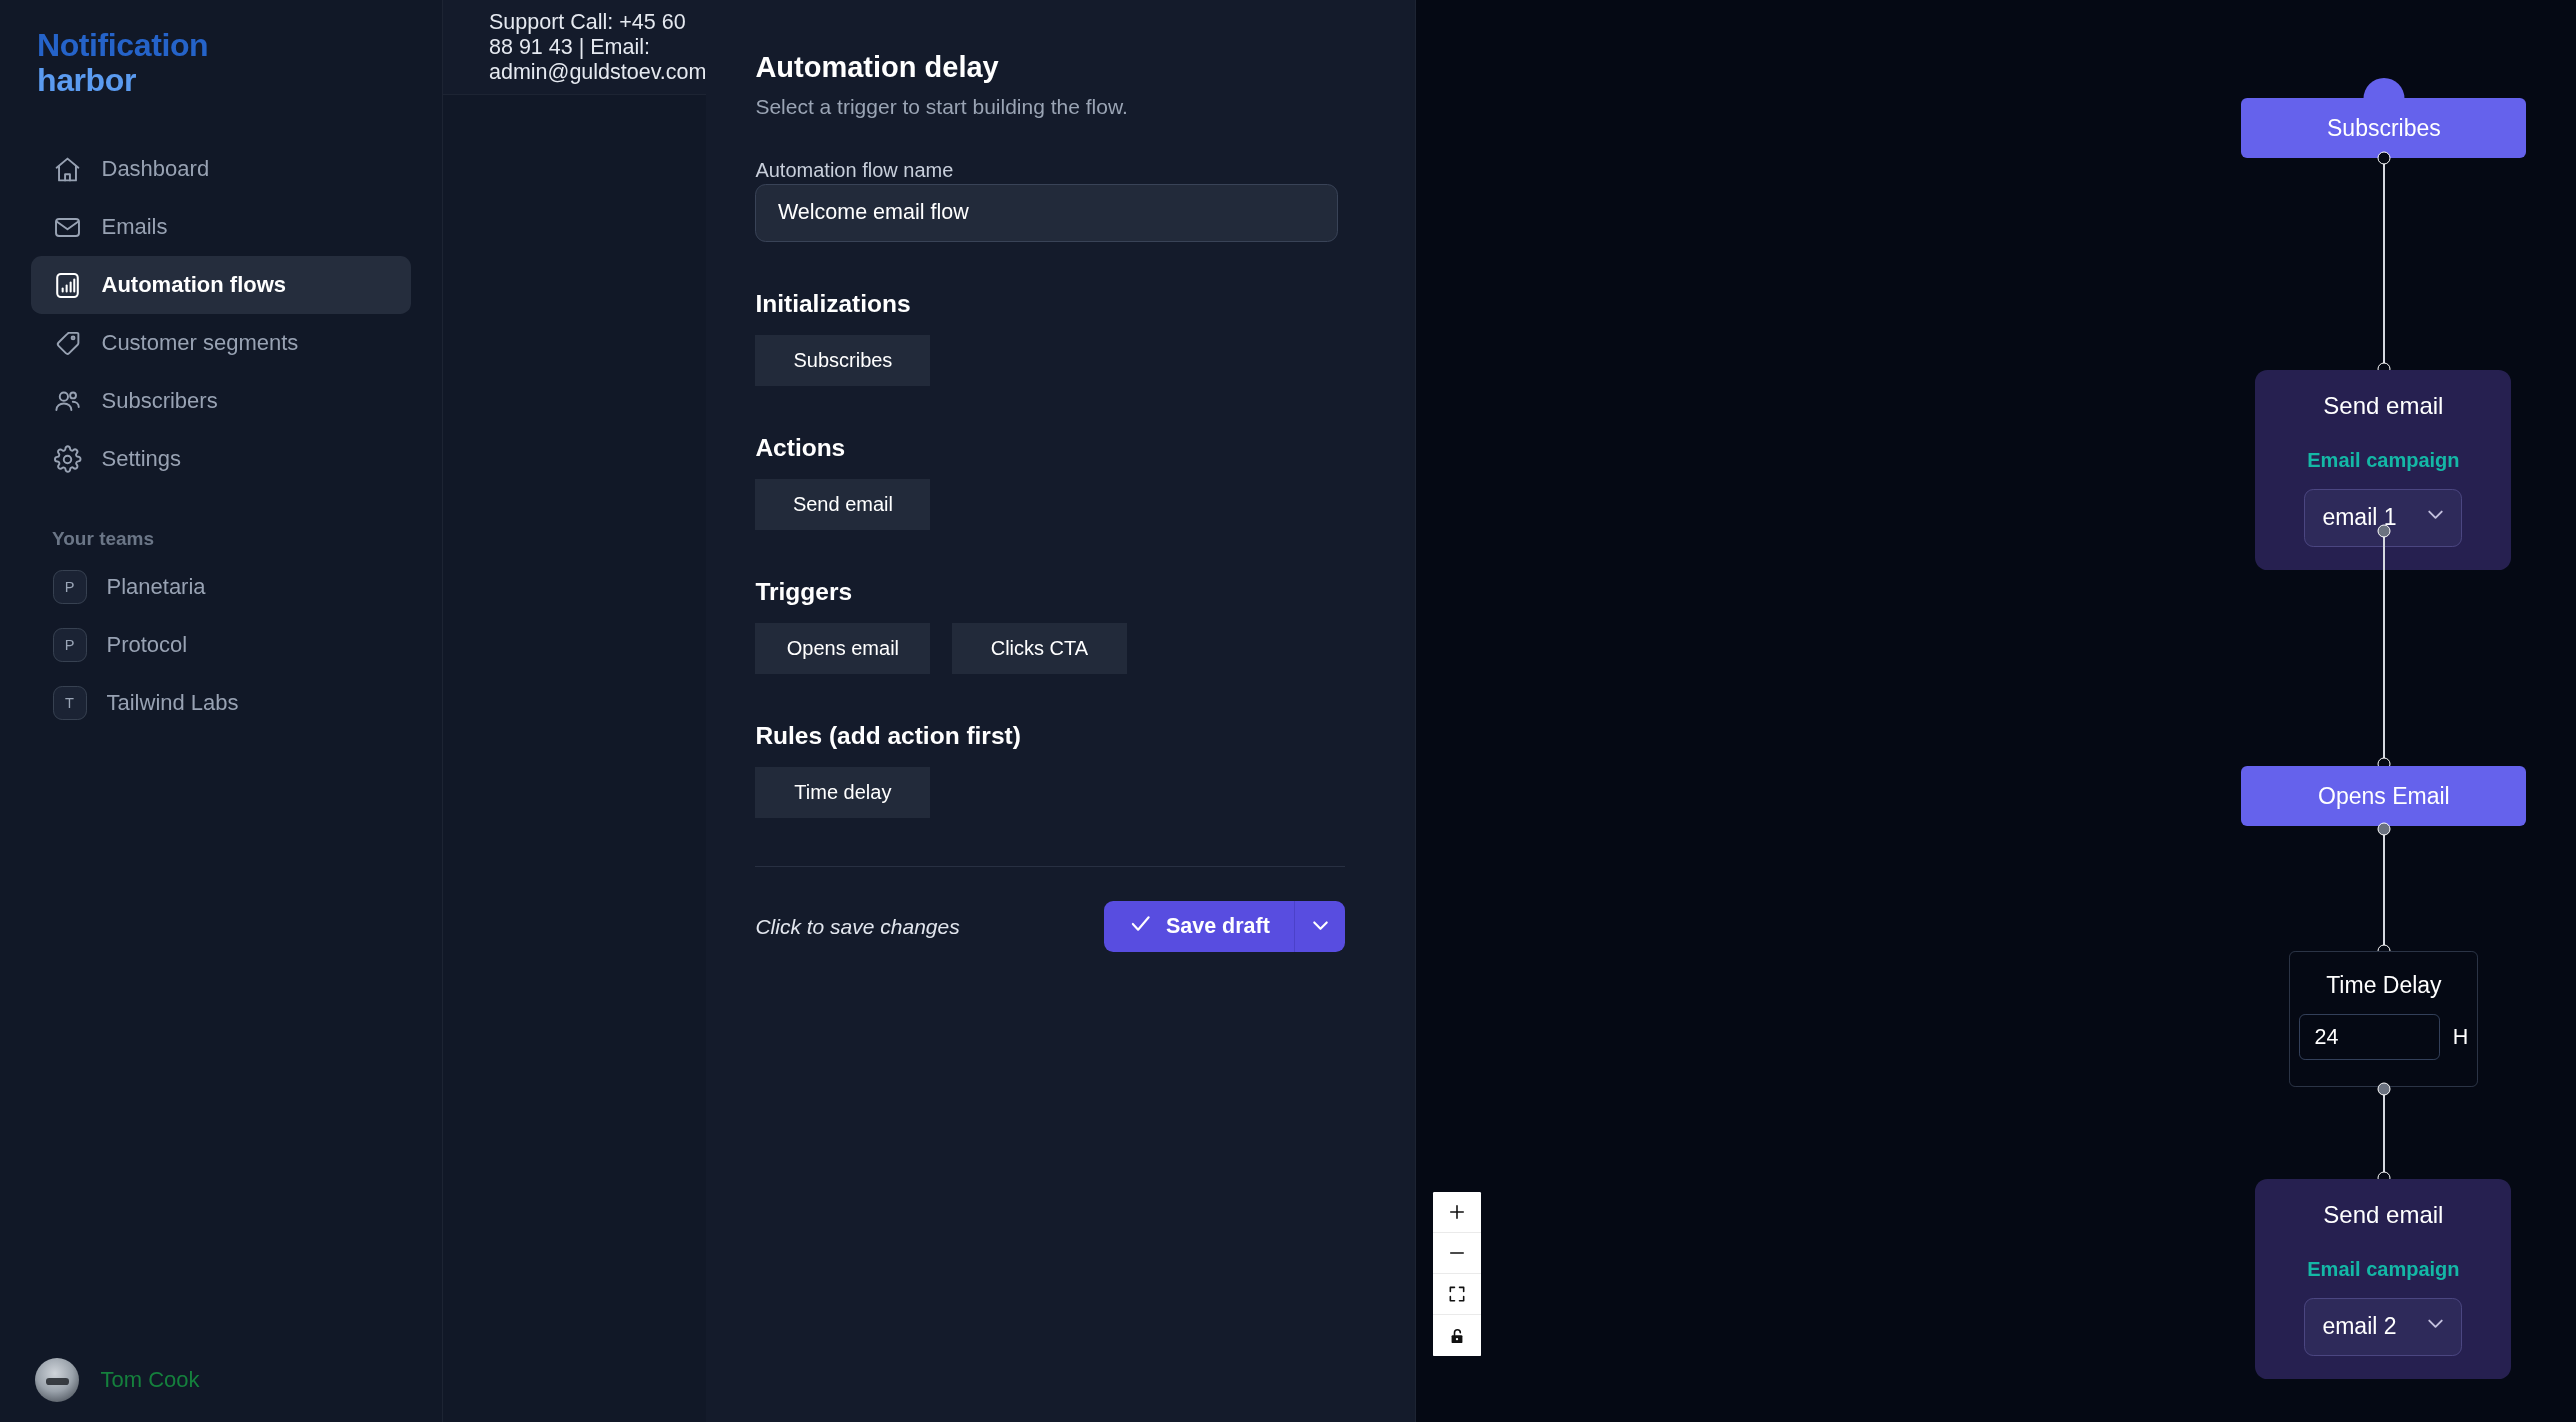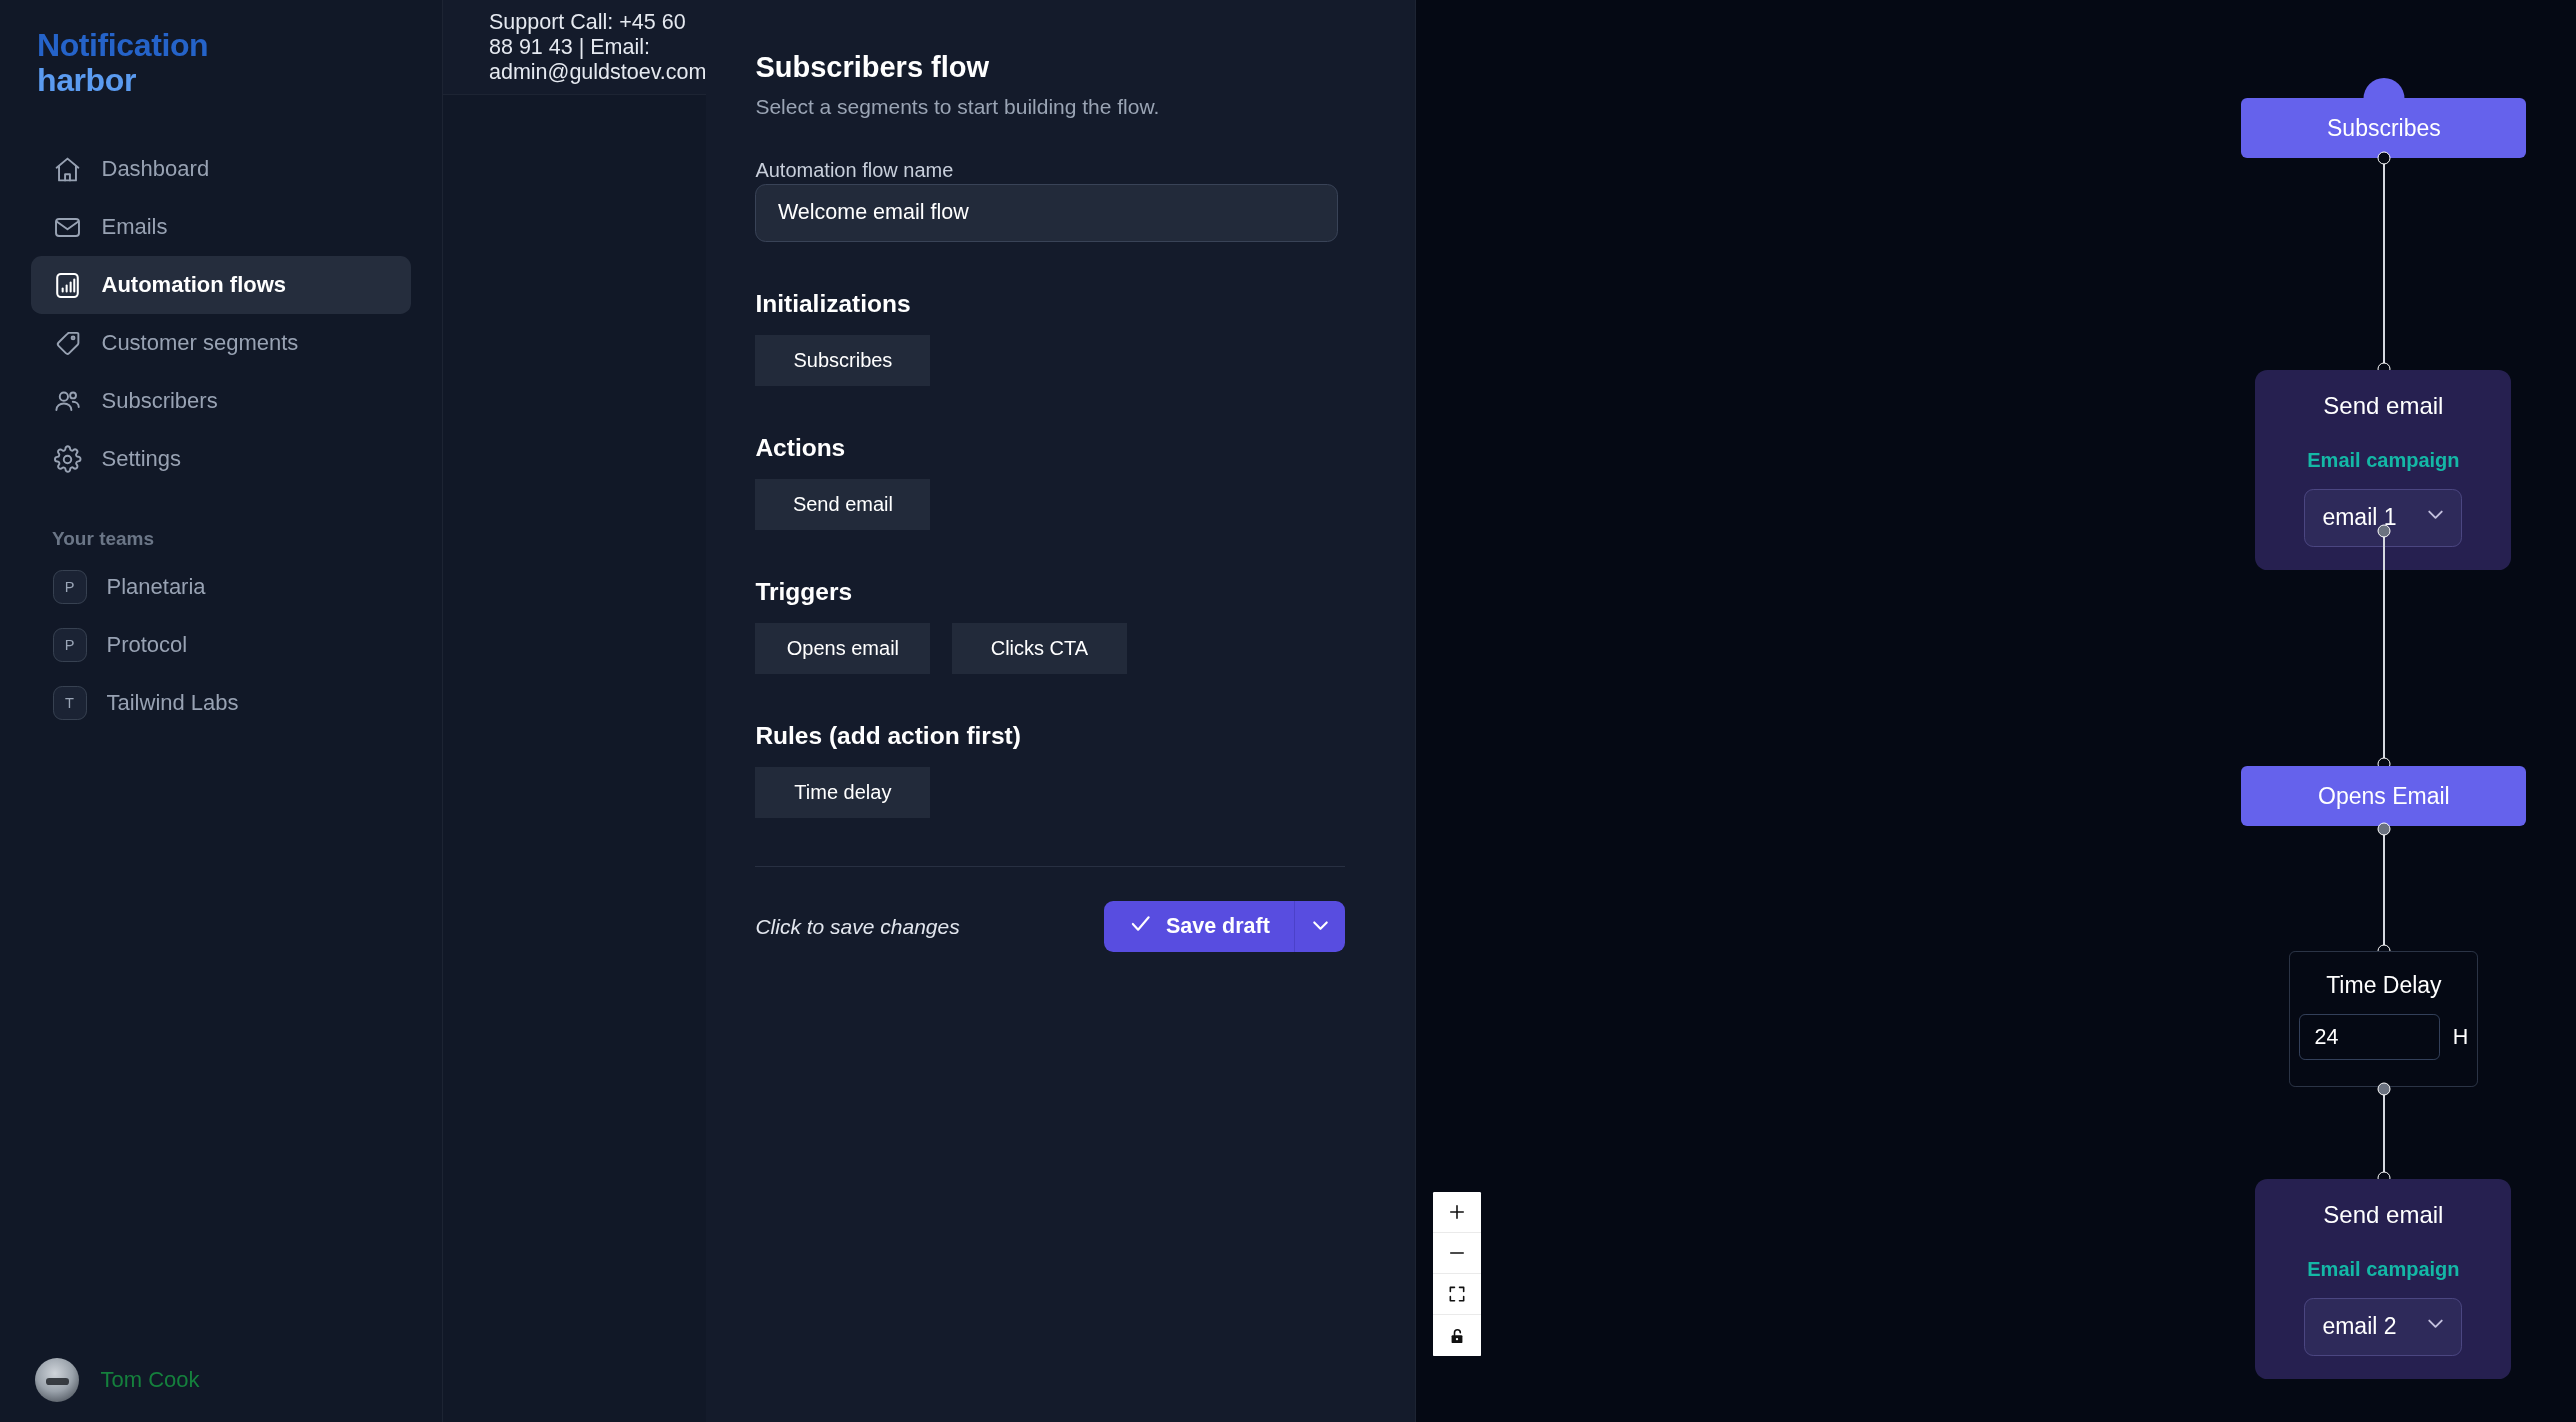--- a/index.html
+++ b/index.html
@@ -331,22 +331,22 @@
 
   <div class="center">
 
     <header class="topbar">
       <span class="topbar-text">Support Call: +45 60 88 91 43 | Email: admin@guldstoev.com</span>
     </header>
 
     <div class="below">
 
       <section class="panel">
-        <h1 class="panel-title">Subscribers flow</h1>
-        <p class="panel-sub">Select a segments to start building the flow.</p>
+        <h1 class="panel-title">Automation delay</h1>
+        <p class="panel-sub">Select a trigger to start building the flow.</p>
 
         <div class="field-label">Automation flow name</div>
         <input class="text-input" value="Welcome email flow" style="">
 
         <div class="section-head">Initializations</div>
         <div class="chip-row">
           <button class="chip">Subscribes</button>
         </div>
 
         <div class="section-head">Actions</div>

